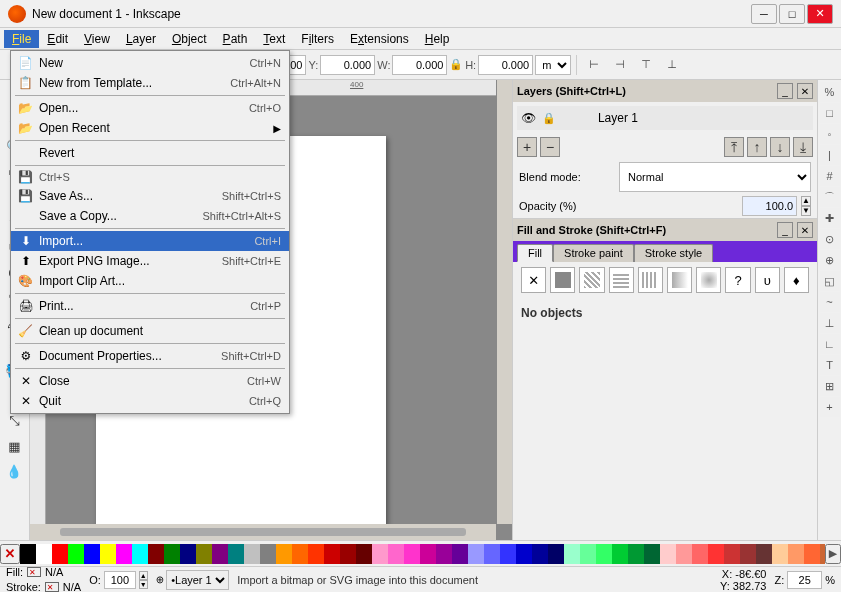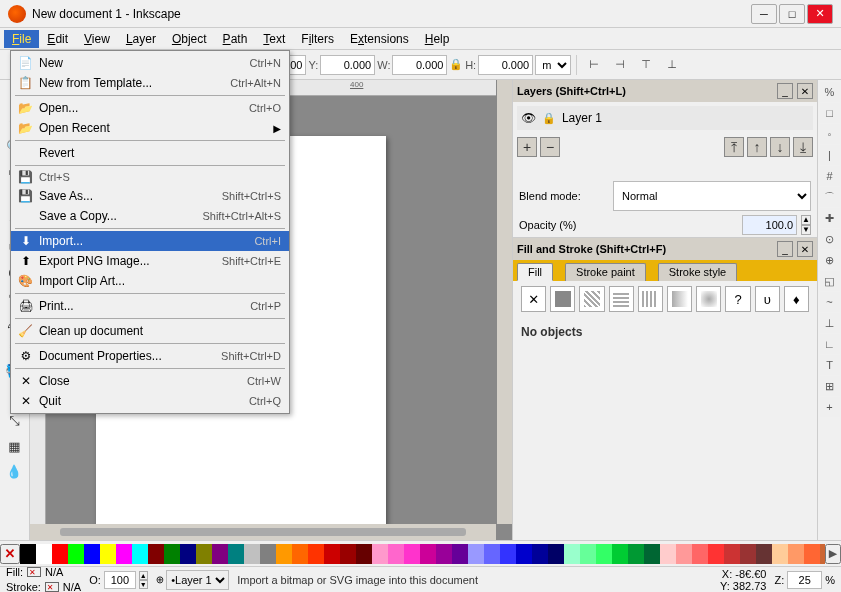--- a/index.html
+++ b/index.html
@@ -222,21 +222,21 @@
     .layer-row {
       display: flex;
       align-items: center;
       padding: 2px 4px;
       background: #e8e8e8;
       gap: 6px;
       height: 24px;
     }
     .layer-eye { font-size: 12px; }
     .layer-lock { font-size: 11px; }
-    .layer-name { font-size: 12px; }
+    .layer-name { font-size: 12px; margin-left: 36px; }
 
     .layers-toolbar {
       display: flex;
       align-items: center;
       padding: 3px 4px;
       gap: 3px;
     }
     .layers-toolbar-btn {
       width: 20px; height: 20px;
       border: 1px solid #888;
@@ -244,22 +244,21 @@
       cursor: pointer;
       font-size: 14px;
       display: flex; align-items: center; justify-content: center;
       color: #333;
     }
 
     .blend-row {
       display: flex;
       align-items: center;
       padding: 2px 6px;
-      gap: 14px;
-      margin-top: 19px;
+      gap: 20px;
     }
     .blend-label { font-size: 11px; width: 80px; }
     .blend-select {
       flex: 1;
       height: 30px;
       border: 1px solid #bbb;
       background: white;
       font-size: 11px;
       padding: 0 4px;
     }
@@ -278,23 +277,23 @@
       text-align: right;
       padding: 0 3px;
     }
 
     
     #fill-stroke-panel {
       flex: 1;
     }
     .fs-tabs {
       display: flex;
-      background: #eab308;
+      background: #6d28d9;
       padding: 3px 4px 0;
-      gap: 12px;
+      gap: 0;
     }
     .fs-tab {
       padding: 2px 10px;
       font-size: 11px;
       cursor: pointer;
       background: #d4d0c8;
       border: 1px solid #888;
       border-bottom: none;
       border-radius: 2px 2px 0 0;
     }

